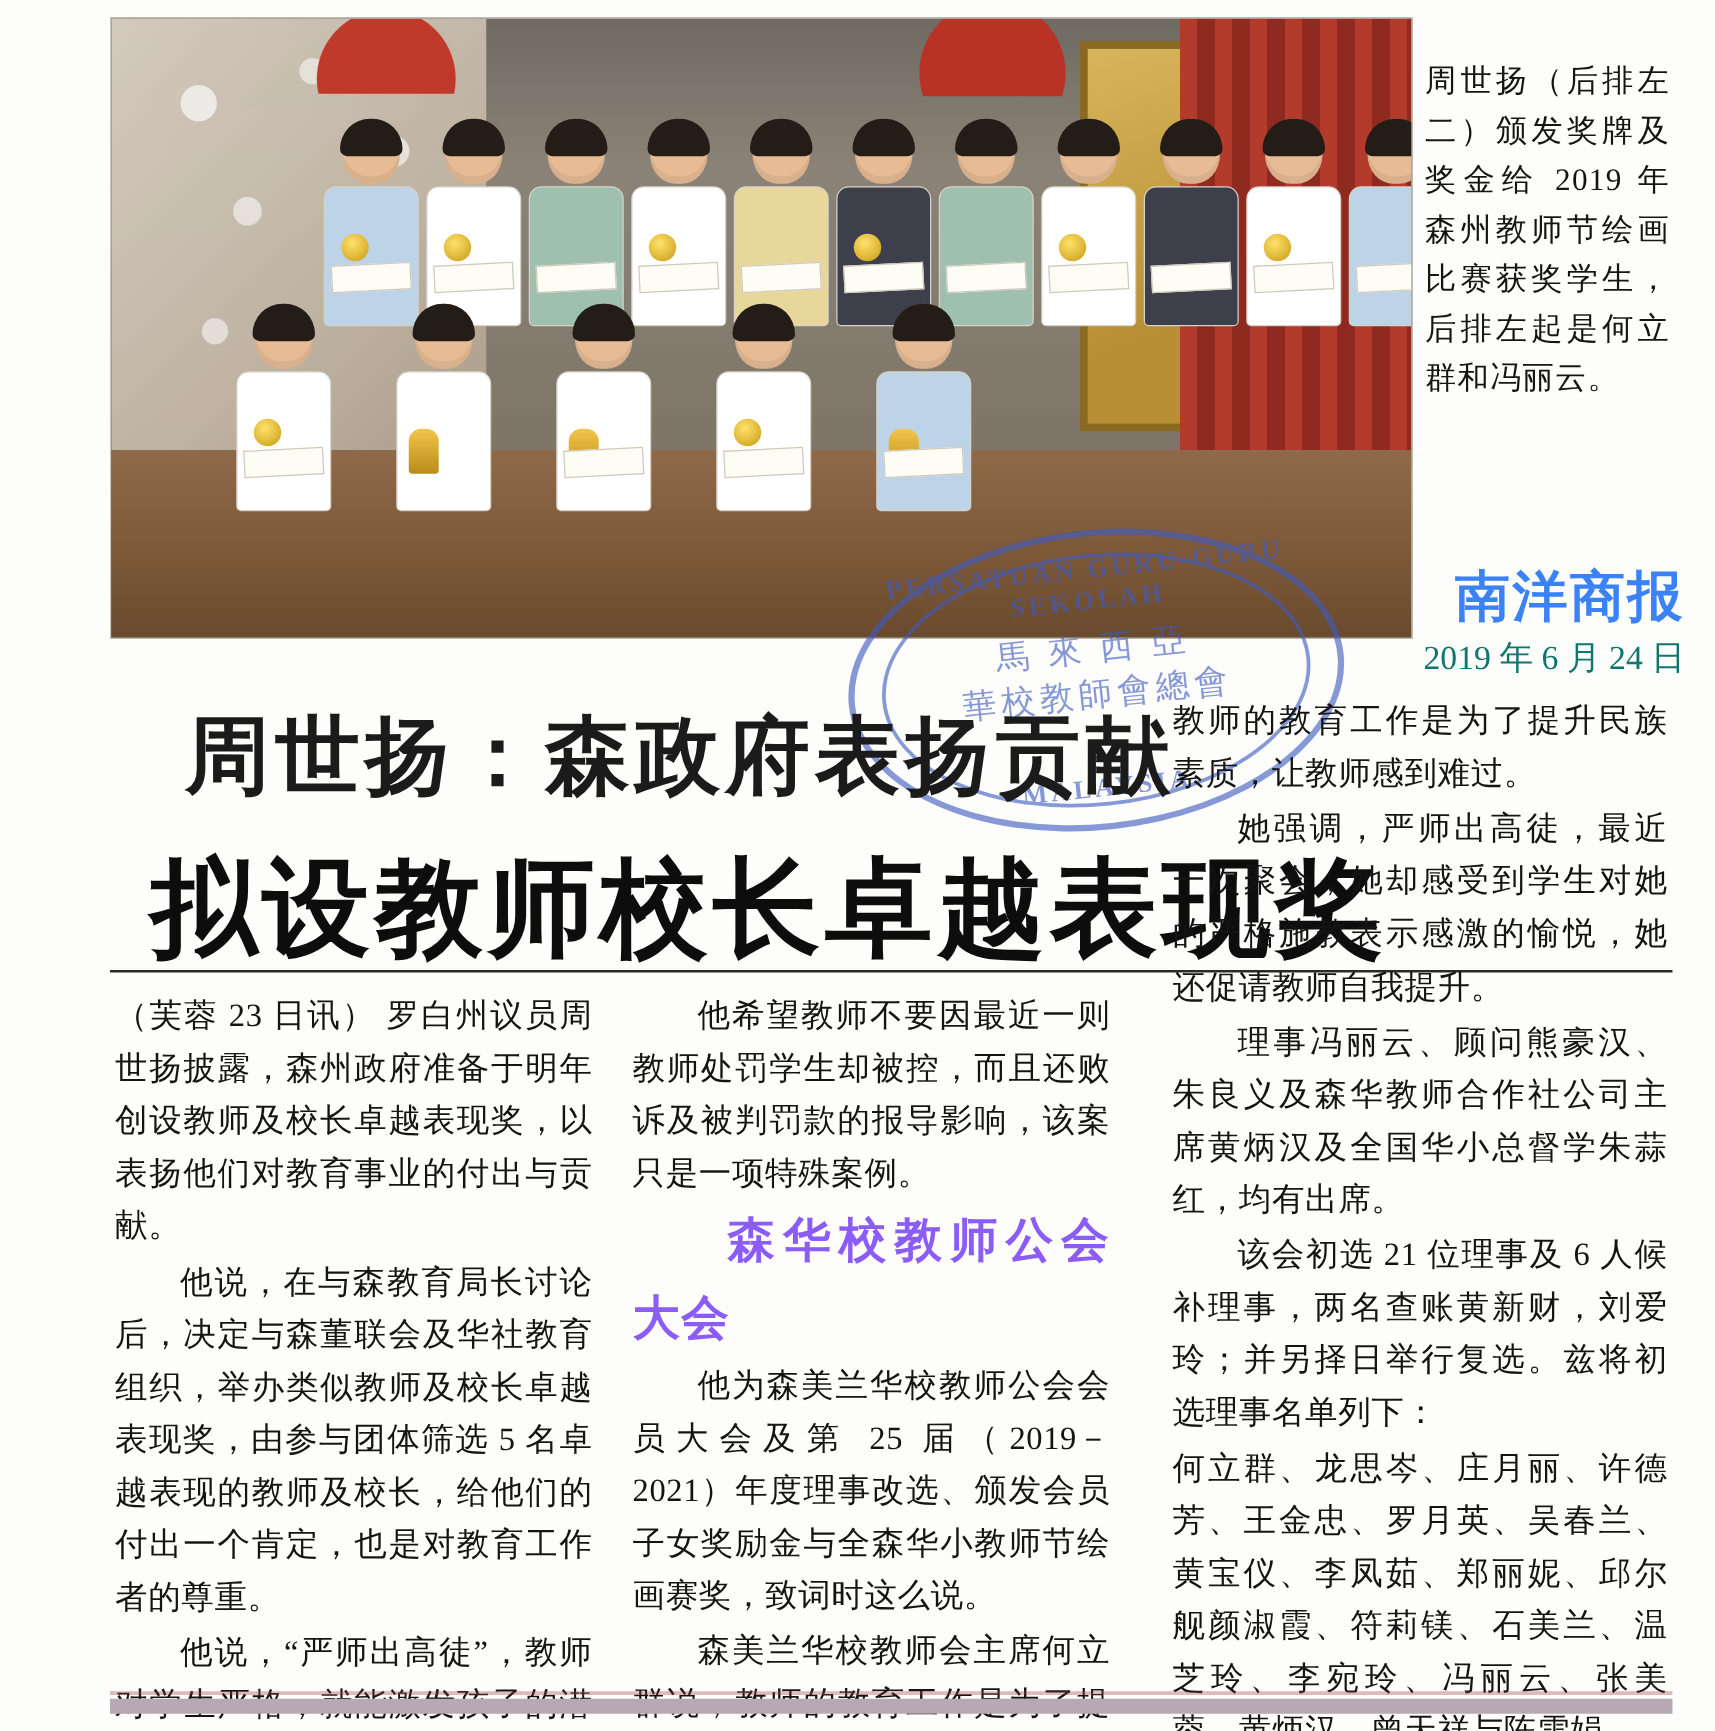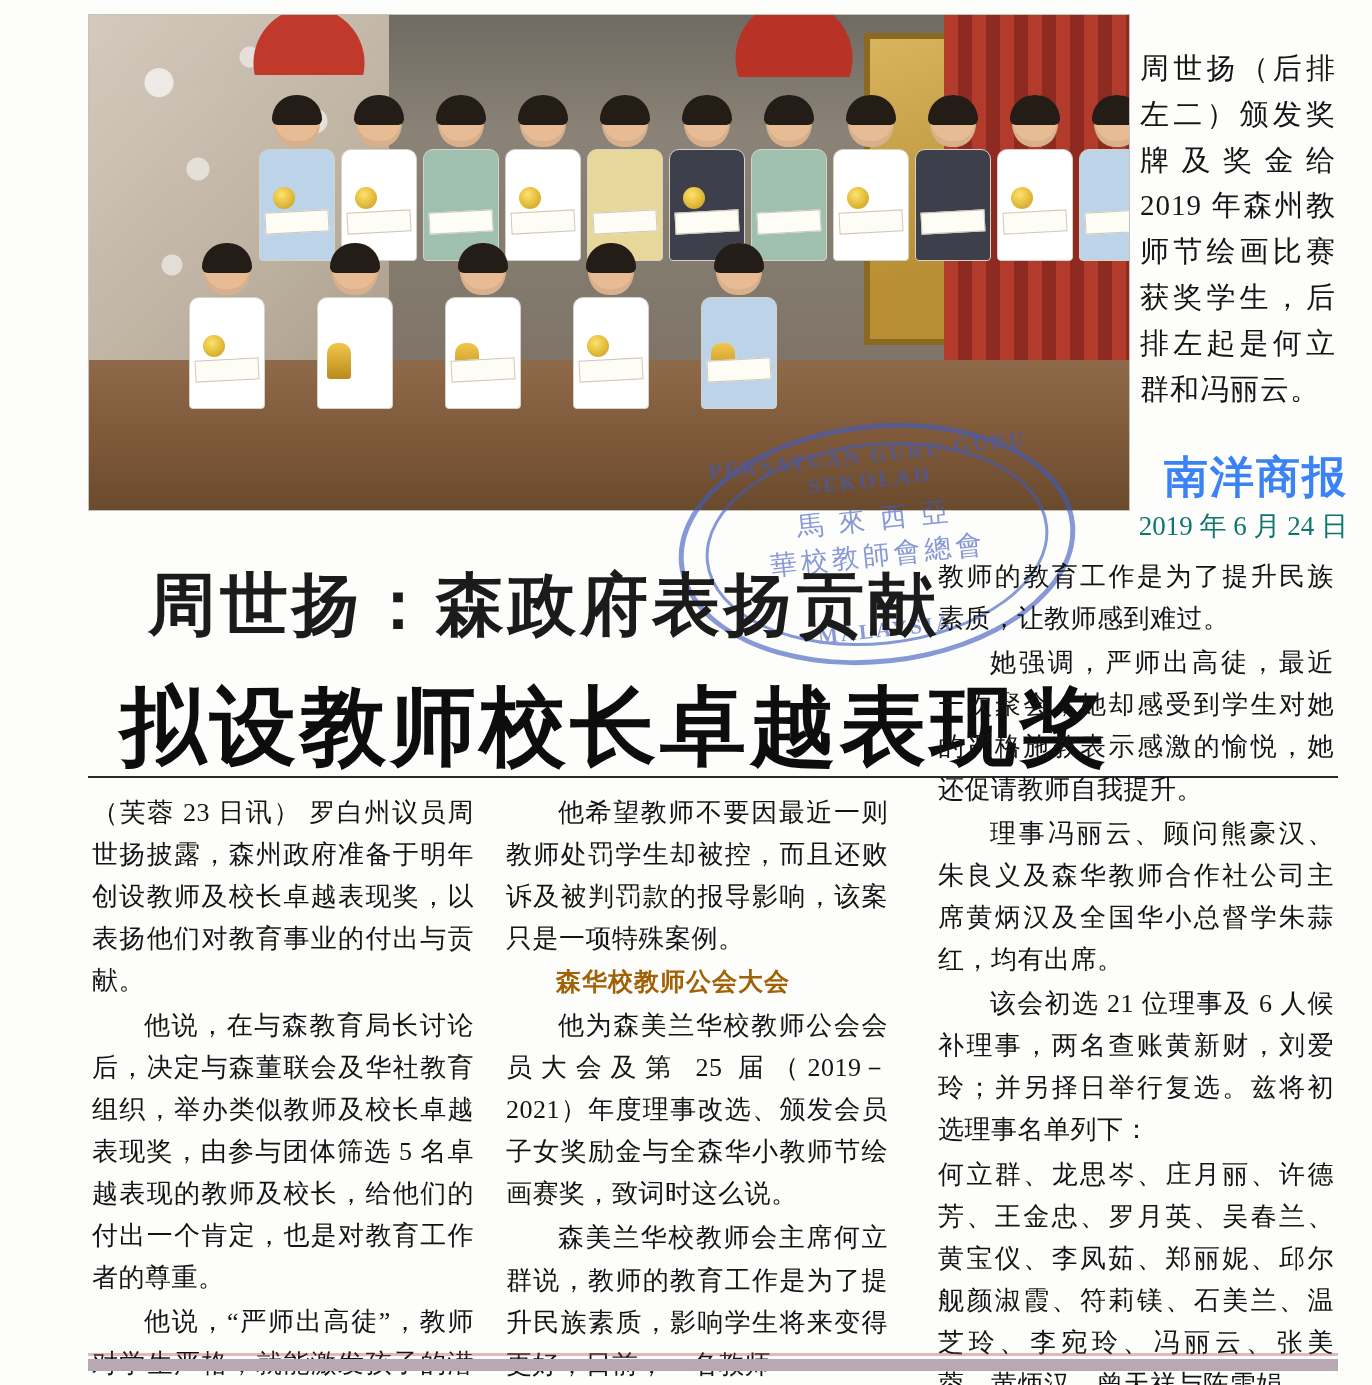--- a/index.html
+++ b/index.html
@@ -120,21 +120,21 @@
   }
 
   
   .caption-col {
     position: absolute;
     left: 1140px;
     top: 46px;
     width: 196px;
   }
   .caption-text {
-    font-size: 29px;
+    font-size: 25px;
     line-height: 1.58;
     letter-spacing: 1px;
     text-align: justify;
     color: #151515;
   }
   .masthead {
     position: absolute;
     left: 1148px;
     top: 448px;
     width: 200px;
@@ -219,23 +219,23 @@
     text-align: justify;
     color: #141414;
     letter-spacing: 0.5px;
   }
   .col p { margin: 0 0 2px 0; text-indent: 2em; }
   .col p.noindent { text-indent: 0; }
   .col-1 { left: 92px;  width: 382px; }
   .col-2 { left: 506px; width: 382px; }
   .col-3 { left: 938px; width: 396px; top: 556px; }
   .sec-head {
-    color: #a16207;
+    color: #8b5cf6;
     font-weight: bold;
-    font-size: 25px;
+    font-size: 38px;
     letter-spacing: 1px;
     margin: 10px 0 6px 0;
     text-indent: 0;
     font-family: "DejaVu Sans", "Liberation Sans", sans-serif;
   }
   .footer-bar {
     position:absolute; left:88px; bottom:14px; width:1250px; height:12px;
     background:#b8a8b4;
   }
   .footer-bar:after{

